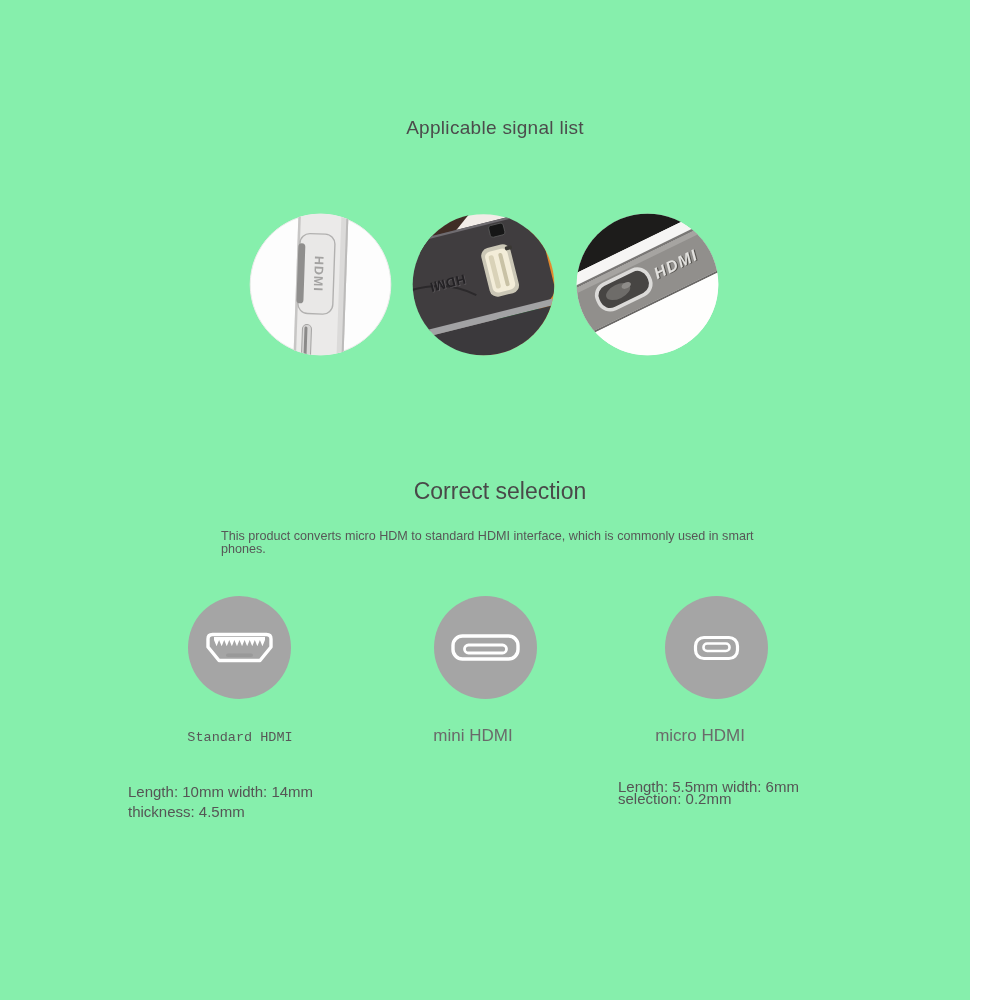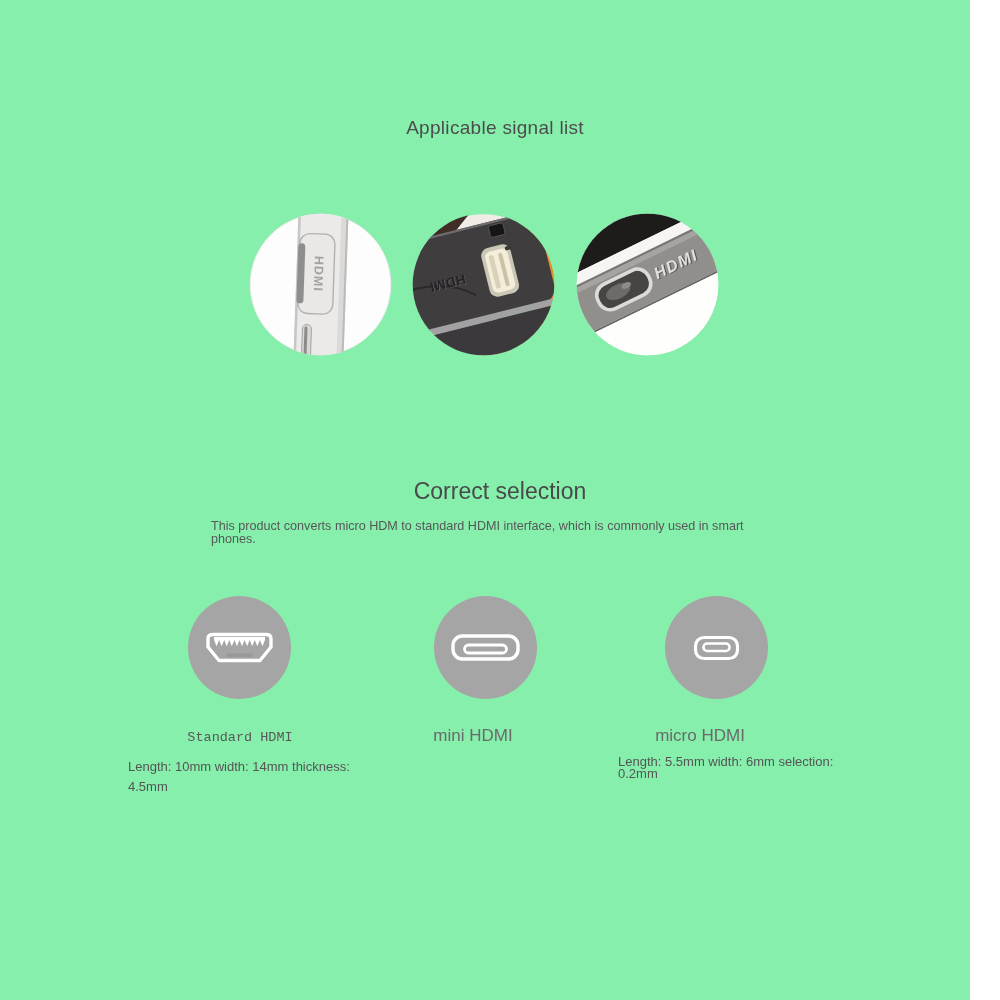--- a/index.html
+++ b/index.html
@@ -1,30 +1,30 @@
 <!DOCTYPE html>
 <html><head>
 <meta charset="utf-8">
 <style>
   html,body{margin:0;padding:0;background:#ffffff;}
   .canvas{position:relative;width:970px;height:1000px;background:#86efac;overflow:hidden;
           font-family:"Liberation Sans",sans-serif;}
   .abs{position:absolute;}
   .title1{left:0;top:117px;width:990px;text-align:center;font-size:19px;color:#4c4c4c;letter-spacing:0.3px;}
   .title2{left:0;top:478px;width:1000px;text-align:center;font-size:23px;color:#494949;}
-  .desc{left:207px;top:516px;width:548px;font-size:12.6px;line-height:13.4px;color:#575757;margin:4px;}
+  .desc{left:207px;top:516px;width:548px;font-size:12.6px;line-height:13.4px;color:#575757;margin:14px;}
   .photo{width:143px;height:143px;top:213px;}
   .p1{left:249px;} .p2{left:412px;} .p3{left:576px;}
   .iconcircle{width:103px;height:103px;top:596px;}
   .c1{left:188px;} .c2{left:434px;} .c3{left:665px;}
   .clabel{text-align:center;width:200px;}
   .l1{left:140px;top:730px;font-size:13.5px;color:#585858;font-family:Liberation Mono, monospace;}
   .l2{left:373px;top:726px;font-size:17px;color:#6a6a6a;}
   .l3{left:600px;top:726px;font-size:17px;color:#6a6a6a;}
-  .specs{font-size:13px;color:#555555;}
+  .specs{font-size:15px;color:#555555;margin-top:25px;}
   .s1{left:128px;top:757px;width:228px;line-height:19.5px;}
   .s2{left:377px;top:755px;width:212px;line-height:12px;}
   .s3{left:618px;top:756px;width:220px;line-height:12px;}
   svg{display:block;}
   .engrave1{font:700 12.5px "Liberation Sans",sans-serif;fill:#a3a2a1;letter-spacing:1px;}
   .engrave2{font:700 13.5px "Liberation Sans",sans-serif;fill:#242225;letter-spacing:0.5px;}
   .engrave2s{font:700 13.5px "Liberation Sans",sans-serif;fill:#605d60;letter-spacing:0.5px;}
   .engrave3{font:italic 700 16px "Liberation Sans",sans-serif;fill:#e2e1de;letter-spacing:1.5px;}
   .engrave3s{font:italic 700 16px "Liberation Sans",sans-serif;fill:#55534f;letter-spacing:1.5px;}
 </style>

